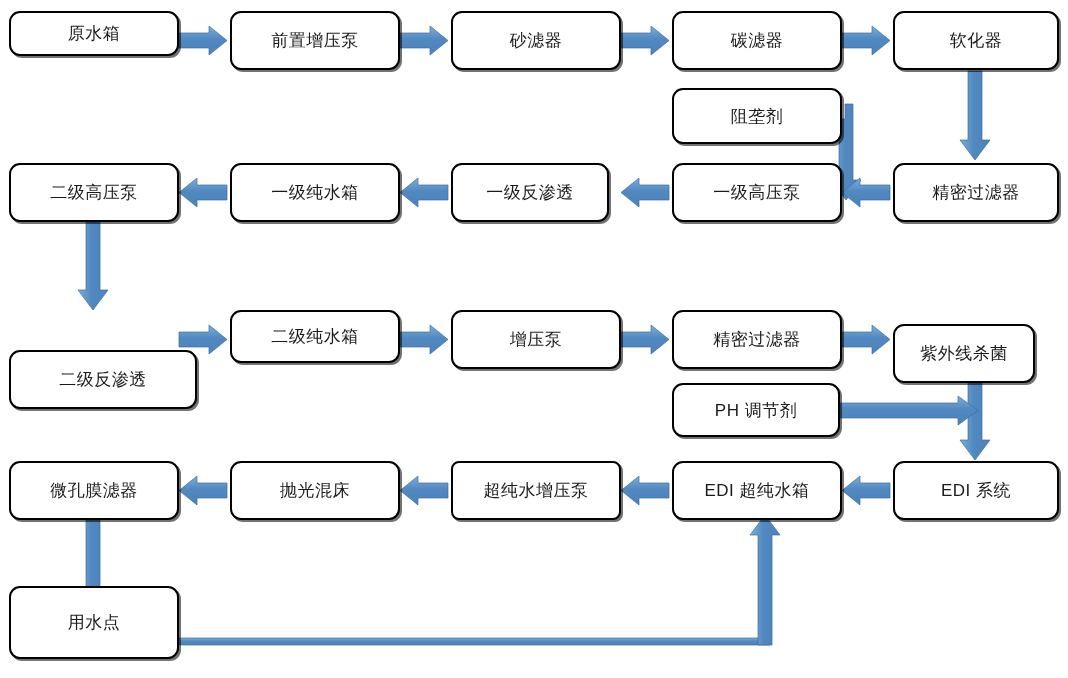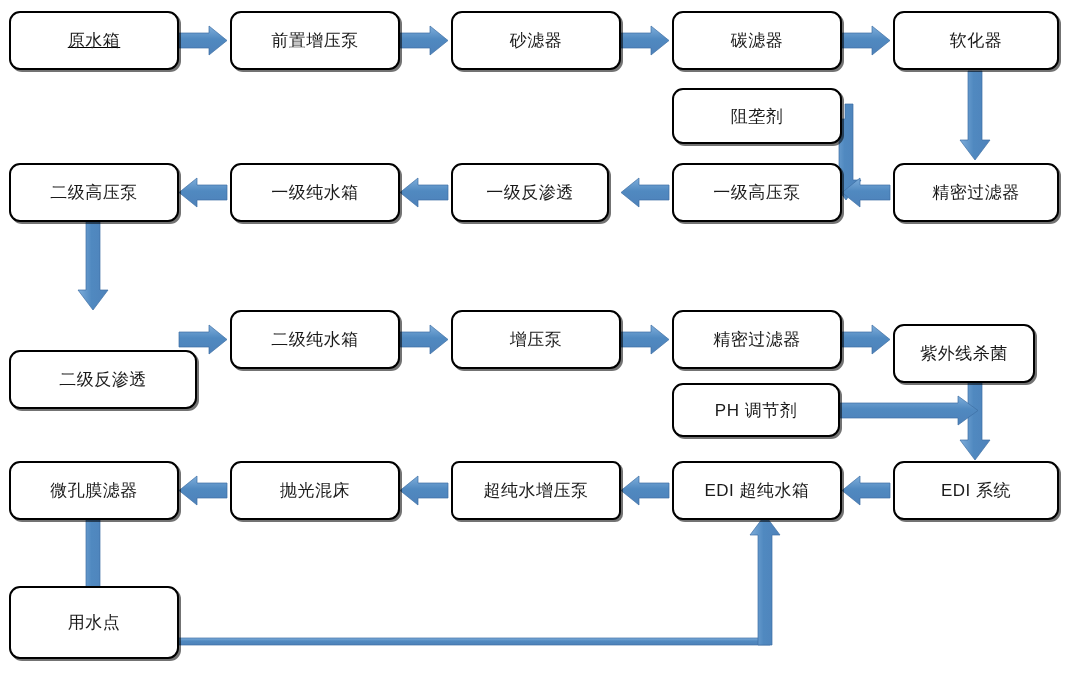--- a/index.html
+++ b/index.html
@@ -142,21 +142,21 @@
     <g>
       <polygon points="86,520 100,520 100,592 108,592 93,612 78,592 86,592" fill="url(#gradV)" stroke="#3E6FA3" stroke-width="0.7"></polygon>
     </g>
 
     <g>
       <polygon points="178,638 770,638 770,645 178,645" fill="url(#gradH)" stroke="#3E6FA3" stroke-width="0.7"></polygon>
       <polygon points="758,645 772,645 772,535 780,535 765,515 750,535 758,535" fill="url(#gradV)" stroke="#3E6FA3" stroke-width="0.7"></polygon>
     </g>
   </svg>
 
-  <div class="node-box" style="left:9px;  top:11px;  width:170px; height:59px;text-decoration:underline;">
+  <div class="node-box" style="left:9px;  top:11px;  width:170px; height:45px;">
     <span class="node-label">原水箱</span>
   </div>
   <div class="node-box" style="left:230px; top:11px;  width:170px; height:59px;">
     <span class="node-label">前置增压泵</span>
   </div>
   <div class="node-box" style="left:451px; top:11px;  width:170px; height:59px;">
     <span class="node-label">砂滤器</span>
   </div>
   <div class="node-box" style="left:672px; top:11px;  width:170px; height:59px;text-align:right;">
     <span class="node-label">碳滤器</span>
@@ -181,21 +181,21 @@
   <div class="node-box" style="left:672px; top:163px; width:170px; height:59px;">
     <span class="node-label">一级高压泵</span>
   </div>
   <div class="node-box" style="left:893px; top:163px; width:166px; height:59px;">
     <span class="node-label">精密过滤器</span>
   </div>
 
   <div class="node-box" style="left:9px;  top:310px; width:188px; height:59px;margin-top:40px;">
     <span class="node-label">二级反渗透</span>
   </div>
-  <div class="node-box" style="left:230px; top:310px; width:170px; height:59px;">
+  <div class="node-box" style="left:230px; top:310px; width:170px; height:53px;">
     <span class="node-label">二级纯水箱</span>
   </div>
   <div class="node-box" style="left:451px; top:310px; width:170px; height:59px;">
     <span class="node-label">增压泵</span>
   </div>
   <div class="node-box" style="left:672px; top:310px; width:170px; height:59px;">
     <span class="node-label">精密过滤器</span>
   </div>
   <div class="node-box" style="left:893px; top:324px; width:142px; height:59px;">
     <span class="node-label">紫外线杀菌</span>

